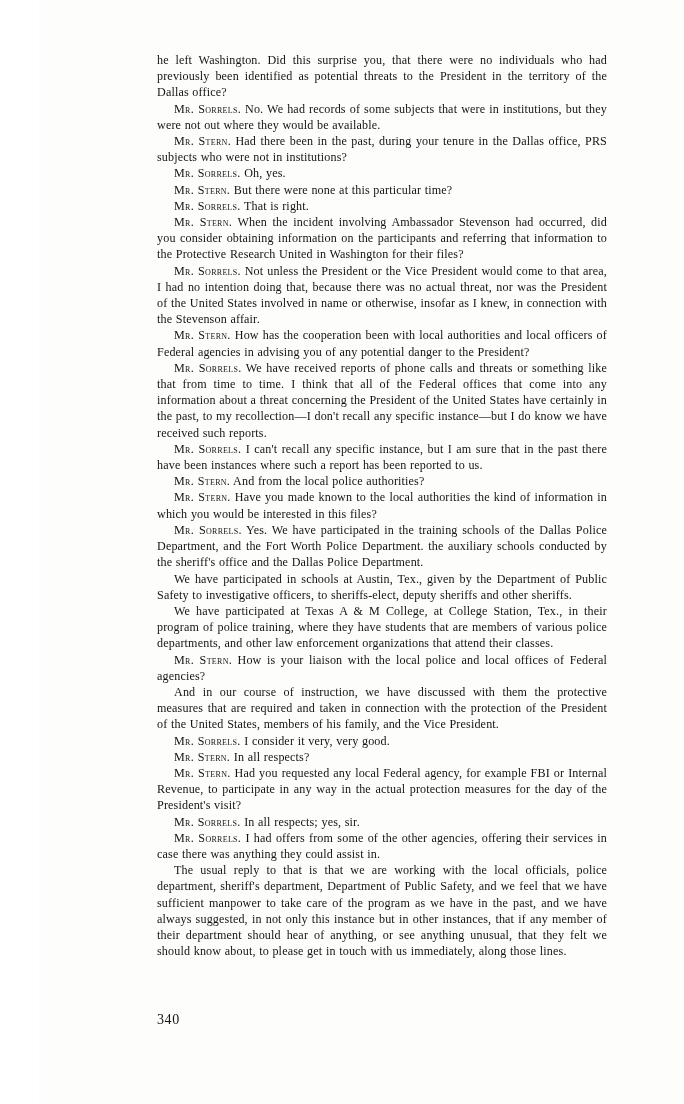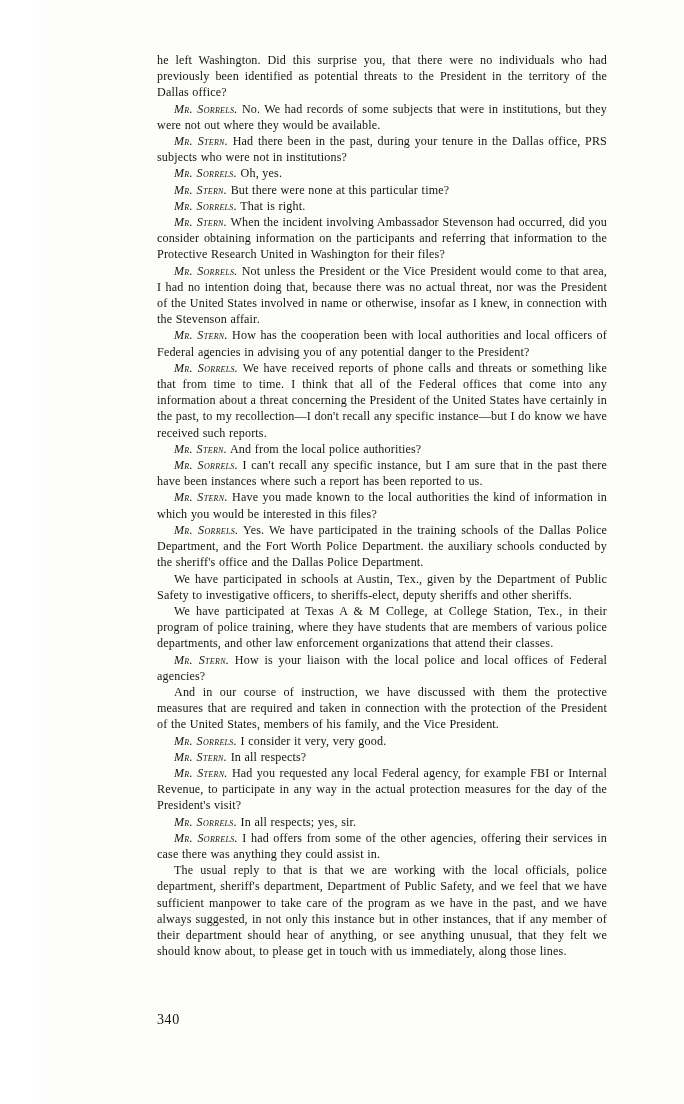--- a/index.html
+++ b/index.html
@@ -41,21 +41,20 @@
   }
   p.indent {
     text-indent: 17px;
   }
   p.noindent {
     text-indent: 0;
   }
   .sc {
     font-variant: small-caps;
     letter-spacing: 0.3px;
-    font-style: italic;
   }
   .page-number {
     position: absolute;
     left: 118px;
     top: 1012px;
     font-size: 14px;
     letter-spacing: 0.6px;
     font-family: "Liberation Serif", serif;
   }
 </style>
@@ -67,22 +66,22 @@
       <p class="para noindent"><span>he left Washington. Did this surprise you, that there were no individuals who had previously been identified as potential threats to the President in the territory of the Dallas office?</span></p>
       <p class="para indent"><span class="sc">Mr. Sorrels.</span> <span>No. We had records of some subjects that were in institutions, but they were not out where they would be available.</span></p>
       <p class="para indent"><span class="sc">Mr. Stern.</span> <span>Had there been in the past, during your tenure in the Dallas office, PRS subjects who were not in institutions?</span></p>
       <p class="para indent"><span class="sc">Mr. Sorrels.</span> <span>Oh, yes.</span></p>
       <p class="para indent"><span class="sc">Mr. Stern.</span> <span>But there were none at this particular time?</span></p>
       <p class="para indent"><span class="sc">Mr. Sorrels.</span> <span>That is right.</span></p>
       <p class="para indent"><span class="sc">Mr. Stern.</span> <span>When the incident involving Ambassador Stevenson had occurred, did you consider obtaining information on the participants and referring that information to the Protective Research United in Washington for their files?</span></p>
       <p class="para indent"><span class="sc">Mr. Sorrels.</span> <span>Not unless the President or the Vice President would come to that area, I had no intention doing that, because there was no actual threat, nor was the President of the United States involved in name or otherwise, insofar as I knew, in connection with the Stevenson affair.</span></p>
       <p class="para indent"><span class="sc">Mr. Stern.</span> <span>How has the cooperation been with local authorities and local officers of Federal agencies in advising you of any potential danger to the President?</span></p>
       <p class="para indent"><span class="sc">Mr. Sorrels.</span> <span>We have received reports of phone calls and threats or something like that from time to time. I think that all of the Federal offices that come into any information about a threat concerning the President of the United States have certainly in the past, to my recollection—I don't recall any specific instance—but I do know we have received such reports.</span></p>
+      <p class="para indent"><span class="sc">Mr. Sorrels.</span> <span>I can't recall any specific instance, but I am sure that in the past there have been instances where such a report has been reported to us.</span></p>
       <p class="para indent"><span class="sc">Mr. Stern.</span> <span>And from the local police authorities?</span></p>
-      <p class="para indent"><span class="sc">Mr. Sorrels.</span> <span>I can't recall any specific instance, but I am sure that in the past there have been instances where such a report has been reported to us.</span></p>
       <p class="para indent"><span class="sc">Mr. Stern.</span> <span>Have you made known to the local authorities the kind of information in which you would be interested in this files?</span></p>
       <p class="para indent"><span class="sc">Mr. Sorrels.</span> <span>Yes. We have participated in the training schools of the Dallas Police Department, and the Fort Worth Police Department. the auxiliary schools conducted by the sheriff's office and the Dallas Police Department.</span></p>
       <p class="para indent"><span>We have participated in schools at Austin, Tex., given by the Department of Public Safety to investigative officers, to sheriffs-elect, deputy sheriffs and other sheriffs.</span></p>
       <p class="para indent"><span>We have participated at Texas A &amp; M College, at College Station, Tex., in their program of police training, where they have students that are members of various police departments, and other law enforcement organizations that attend their classes.</span></p>
       <p class="para indent"><span class="sc">Mr. Stern.</span> <span>How is your liaison with the local police and local offices of Federal agencies?</span></p>
       <p class="para indent"><span>And in our course of instruction, we have discussed with them the protective measures that are required and taken in connection with the protection of the President of the United States, members of his family, and the Vice President.</span></p>
       <p class="para indent"><span class="sc">Mr. Sorrels.</span> <span>I consider it very, very good.</span></p>
       <p class="para indent"><span class="sc">Mr. Stern.</span> <span>In all respects?</span></p>
       <p class="para indent"><span class="sc">Mr. Stern.</span> <span>Had you requested any local Federal agency, for example FBI or Internal Revenue, to participate in any way in the actual protection measures for the day of the President's visit?</span></p>
       <p class="para indent"><span class="sc">Mr. Sorrels.</span> <span>In all respects; yes, sir.</span></p>

